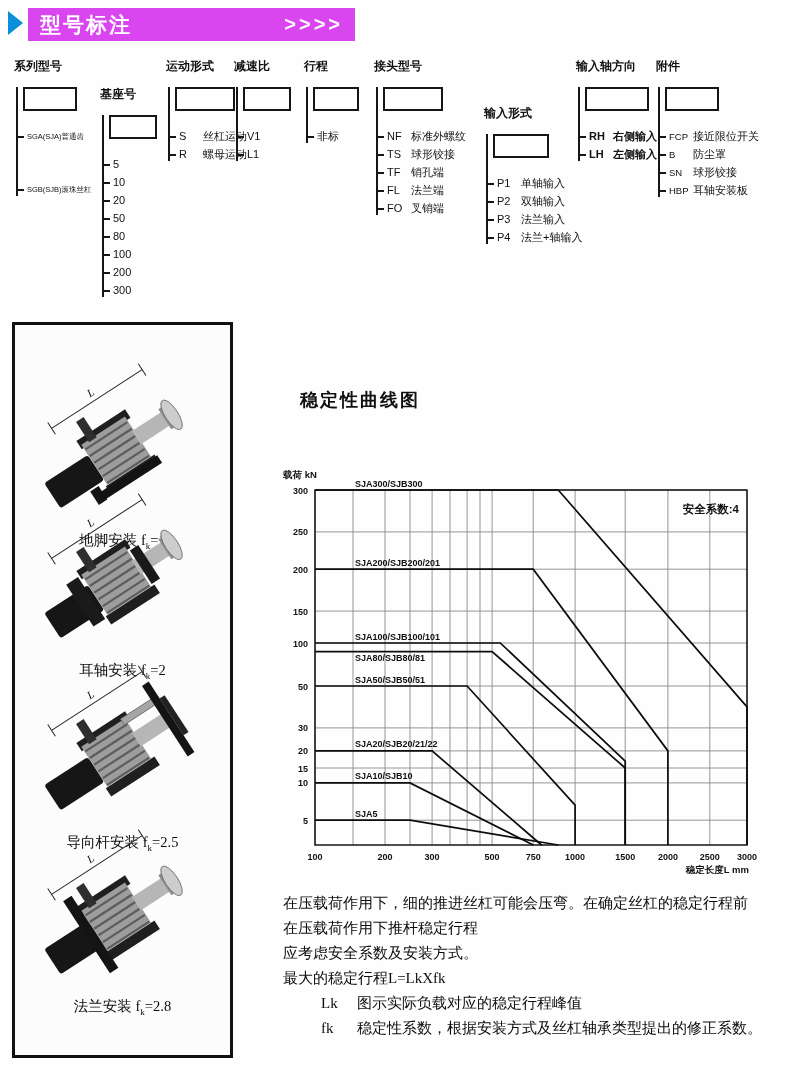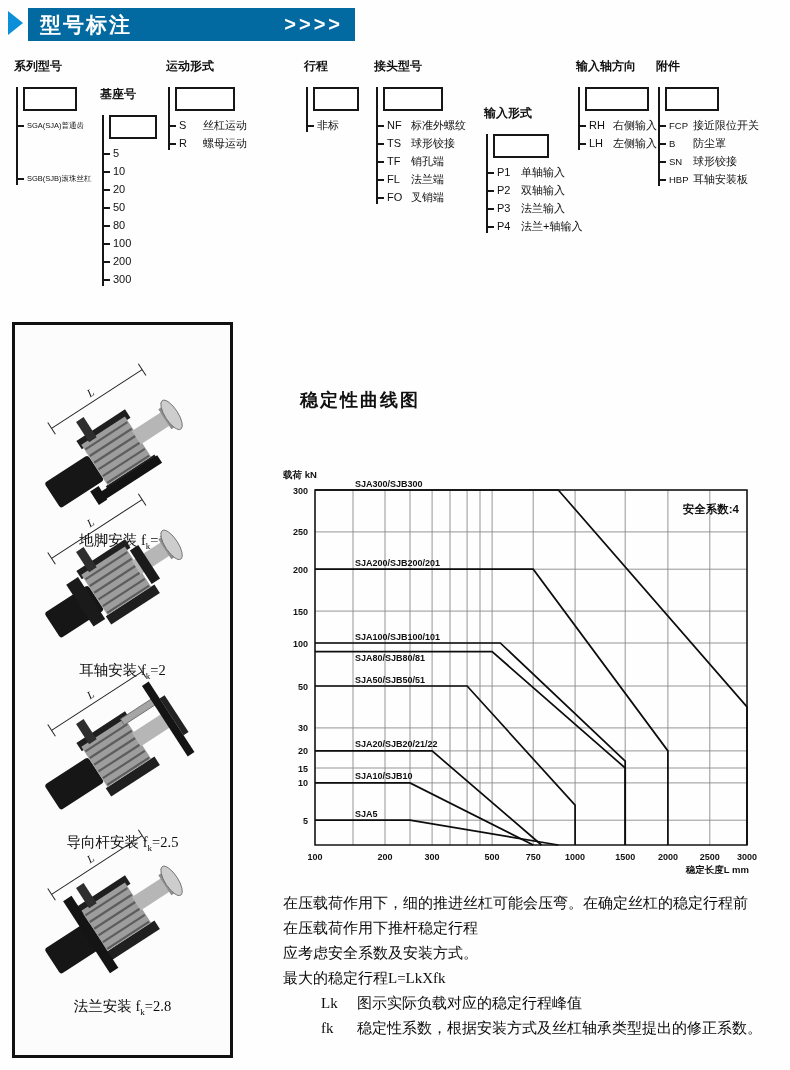--- a/index.html
+++ b/index.html
@@ -1,31 +1,31 @@
 <!DOCTYPE html>
 <html><head>
 <meta charset="utf-8">
 <style>
   html,body{margin:0;padding:0;background:#e8e8e8;}
   .page{position:relative;width:790px;height:1070px;background:#fefefe;overflow:hidden;
         font-family:"Liberation Sans",sans-serif;color:#111;}
   
   .header-tri{position:absolute;left:8px;top:11px;width:0;height:0;
     border-left:15px solid #0a8fd8;border-top:12px solid transparent;border-bottom:12px solid transparent;}
-  .header-bar{position:absolute;left:28px;top:8px;width:327px;height:33px;background:#0369a1;
+  .header-bar{position:absolute;left:28px;top:8px;width:327px;height:33px;background:#d946ef;
     display:flex;align-items:center;justify-content:space-between;padding:0 12px;box-sizing:border-box;}
   .header-bar .ttl{color:#fff;font-size:21px;font-weight:bold;letter-spacing:2px;}
   .header-bar .arw{color:#fff;font-size:20px;font-weight:bold;letter-spacing:3px;}
   
   #diagram{position:absolute;left:0;top:58px;width:790px;height:215px;}
   .dcol{position:absolute;top:0;}
   .dhead{font-size:12px;font-weight:bold;white-space:nowrap;}
   .dwrap{border-left:2px solid #161616;margin-left:2px;margin-top:12px;}
   .dbox{height:20px;border:2px solid #161616;margin-left:5px;background:#fff;}
-  .dlist{padding-top:8px;}
+  .dlist{padding-top:19px;}
   .ditem{position:relative;padding-left:9px;line-height:13px;margin-bottom:5px;white-space:nowrap;}
   .ditem::before{content:'';position:absolute;left:0;top:6px;width:6px;border-top:2px solid #161616;}
   .code{display:inline-block;min-width:24px;}
   .lab{font-size:11px;}
   
   .photo-box{position:absolute;left:12px;top:322px;width:221px;height:736px;
     border:3px solid #111;background:#fcfcfc;box-sizing:border-box;}
   .fig{position:absolute;left:0;width:100%;display:flex;flex-direction:column;align-items:center;}
   .fig svg{overflow:visible;}
   .figcap{font-size:14.5px;font-weight:500;color:#0c0c0c;margin-top:0px;
@@ -87,20 +87,30 @@
       <div class="dcol" style="left: 166px; width: 82px;">
         <div class="dhead">运动形式</div>
         <div class="dwrap">
           <div class="dbox" style="width: 56px;"></div>
           <div class="dlist" style="font-size: 11px;">
             <div class="ditem"><span class="code">S</span><span class="lab">丝杠运动</span></div>
             <div class="ditem"><span class="code">R</span><span class="lab">螺母运动</span></div>
           </div>
         </div>
       </div>
+      <div class="dcol" style="left: 234px; width: 56px;">
+        <div class="dhead">减速比</div>
+        <div class="dwrap">
+          <div class="dbox" style="width: 44px;"></div>
+          <div class="dlist" style="font-size: 11px;">
+            <div class="ditem"><span class="code">V1</span></div>
+            <div class="ditem"><span class="code">L1</span></div>
+          </div>
+        </div>
+      </div>
       <div class="dcol" style="left: 304px; width: 54px;">
         <div class="dhead">行程</div>
         <div class="dwrap">
           <div class="dbox" style="width: 42px;"></div>
           <div class="dlist" style="font-size: 11px;">
             <div class="ditem"><span class="code">非标</span></div>
           </div>
         </div>
       </div>
       <div class="dcol" style="left: 374px; width: 106px;">
@@ -125,21 +135,21 @@
             <div class="ditem"><span class="code">P2</span><span class="lab">双轴输入</span></div>
             <div class="ditem"><span class="code">P3</span><span class="lab">法兰输入</span></div>
             <div class="ditem"><span class="code">P4</span><span class="lab">法兰+轴输入</span></div>
           </div>
         </div>
       </div>
       <div class="dcol" style="left: 576px; width: 96px;">
         <div class="dhead">输入轴方向</div>
         <div class="dwrap">
           <div class="dbox" style="width: 60px;"></div>
-          <div class="dlist" style="font-size: 11px;">
+          <div class="dlist" style="font-size: 11px; font-weight: bold;">
             <div class="ditem"><span class="code">RH</span><span class="lab">右侧输入</span></div>
             <div class="ditem"><span class="code">LH</span><span class="lab">左侧输入</span></div>
           </div>
         </div>
       </div>
       <div class="dcol" style="left: 656px; width: 128px;">
         <div class="dhead">附件</div>
         <div class="dwrap">
           <div class="dbox" style="width: 50px;"></div>
           <div class="dlist" style="font-size: 9.5px;">

